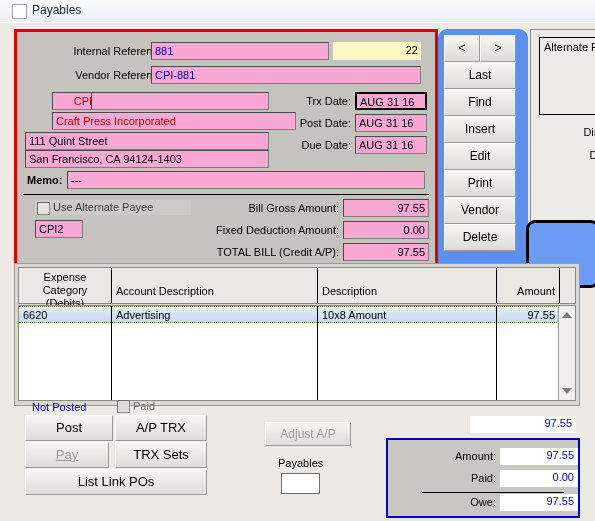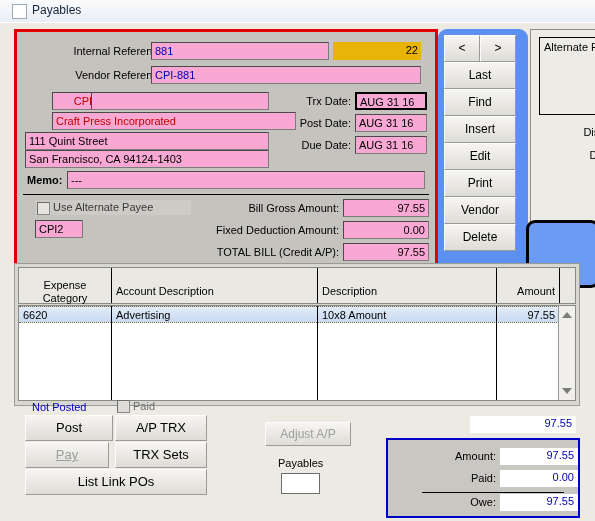--- a/index.html
+++ b/index.html
@@ -24,21 +24,21 @@
   .formpanel{position:absolute;left:14px;top:6px;width:418px;height:231px;
     background:#c5c3bd;border:3px solid #e00000;}
   .lbl{position:absolute;font-size:11px;color:#000;text-align:right;white-space:nowrap;}
   .fld{position:absolute;background:#f9a8d4;border:1px solid #7c7c7c;
     border-top-color:#4a4a4a;border-left-color:#4a4a4a;
     font-size:11px;color:#0000b4;box-sizing:border-box;
     padding:1px 3px;line-height:15px;height:18px;overflow:hidden;white-space:nowrap;}
   .fld.black{border:2px solid #000;}
   .fld.red{color:#c00000;margin-left:27px;}
   .fld.num{text-align:right;color:#000;}
-  .fld.ro{background:#eab308;border:none;color:#000;text-align:right;}
+  .fld.ro{background:#fef9c3;border:none;color:#000;text-align:right;}
   .rule{position:absolute;background:#000;height:1px;}
   
   .memolbl{position:absolute;font-weight:bold;font-size:11px;}
   
   .cb{position:absolute;width:11px;height:11px;background:#e6e4de;
     border:1px solid #8b8b8b;border-top-color:#6d6d6d;border-left-color:#6d6d6d;}
   .cblbl{position:absolute;font-size:11px;color:#3a3a3a;}
   .altbar{position:absolute;background:#cdcbc5;}
   
   .navwrap{position:absolute;left:438px;top:6px;width:84px;height:255px;
@@ -58,21 +58,21 @@
     background:#ecebe6;border:1px solid #000;font-size:11px;padding:3px 4px;
     box-sizing:border-box;overflow:hidden;white-space:nowrap;}
   .disclbl{position:absolute;right:-6px;font-size:11px;white-space:nowrap;}
   .blueblob{position:absolute;left:526px;top:197px;width:68px;height:62px;
     background:#6b9bf2;border:3px solid #000;border-radius:9px;}
   
   .gridwrap{position:absolute;left:14px;top:240px;width:566px;height:143px;
     background:#d9d7d1;border:1px solid #9a9a96;box-sizing:border-box;padding:2px;}
   .gridhead{position:absolute;left:3px;top:3px;width:558px;height:37px;
     background:#e9e8e3;border:1px solid #8a8a86;box-sizing:border-box;}
-  .gh{position:absolute;top:8px;height:35px;font-size:11px;box-sizing:border-box;
+  .gh{position:absolute;top:0;height:35px;font-size:11px;box-sizing:border-box;
     padding:3px 4px;line-height:13px;}
   .ghdiv{position:absolute;top:0;width:1px;height:35px;background:#000;}
   .gridbody{position:absolute;left:3px;top:41px;width:558px;height:96px;
     background:#fff;border:1px solid #8a8a86;box-sizing:border-box;overflow:hidden;}
   .row-sel{position:absolute;left:0;top:0;width:540px;height:17px;
     background:linear-gradient(#e3ecf8,#c8daf0);
     border-top:1px dotted #7a6a3a;border-bottom:1px dotted #7a6a3a;box-sizing:border-box;}
   .cell{position:absolute;top:1px;font-size:11px;line-height:14px;padding:0 4px;
     box-sizing:border-box;white-space:nowrap;overflow:hidden;}
   .cell.r{text-align:right;}

